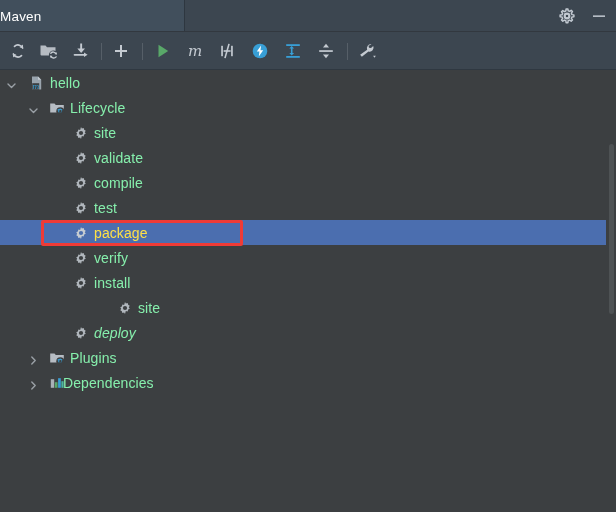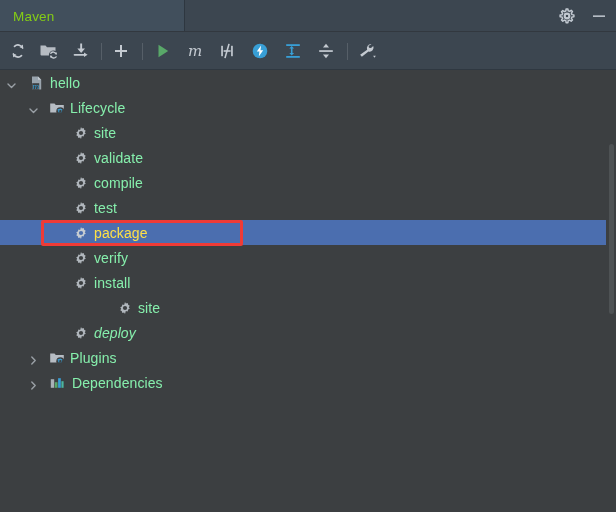--- a/index.html
+++ b/index.html
@@ -19,21 +19,21 @@
     box-sizing:border-box;
   }
   .tab-active{
     position:absolute;left:0;top:0;width:185px;height:32px;
     background:#414f5c;
     box-sizing:border-box;
     border-right:1px solid #2e3740;
     display:flex;align-items:center;
   }
   .tab-active .tab-label{
-    margin-left:13px;font-size:13.5px;color:#84cc16;letter-spacing:.2px;
+    margin-left:0;font-size:13.5px;color:#ffffff;letter-spacing:.2px;
   }
   .title-actions{
     position:absolute;right:8px;top:0;height:32px;display:flex;align-items:center;gap:14px;
   }
   .ticon{width:18px;height:18px;display:block;cursor:pointer;}
   .titlebar-underline{
     position:absolute;left:0;top:31px;width:616px;height:1px;background:#32383f;
   }
 
   
@@ -371,21 +371,21 @@
           </svg>
       </span>
       <span class="node-icon" style="left:49px;">
         <svg width="16" height="16" viewBox="0 0 16 16">
           <rect x="1.8" y="4.2" width="3.4" height="8.6" fill="#a9b0b6"></rect>
           <rect x="5.8" y="7.2" width="2.7" height="5.6" fill="#59a869"></rect>
           <rect x="9.1" y="3.2" width="2.7" height="9.6" fill="#389fd6"></rect>
           <rect x="12.4" y="6.2" width="2.2" height="6.6" fill="#4bb5a0"></rect>
         </svg>
       </span>
-      <span class="node-label" style="left:72px;">Dependencies</span>
+      <span class="node-label" style="left:63px;">Dependencies</span>
     </div>
   </div>
 
   <div class="panel-divider"></div>
   <div class="scroll-track">
     <div class="scroll-thumb"></div>
   </div>
 
   <div class="annot"></div>
 

